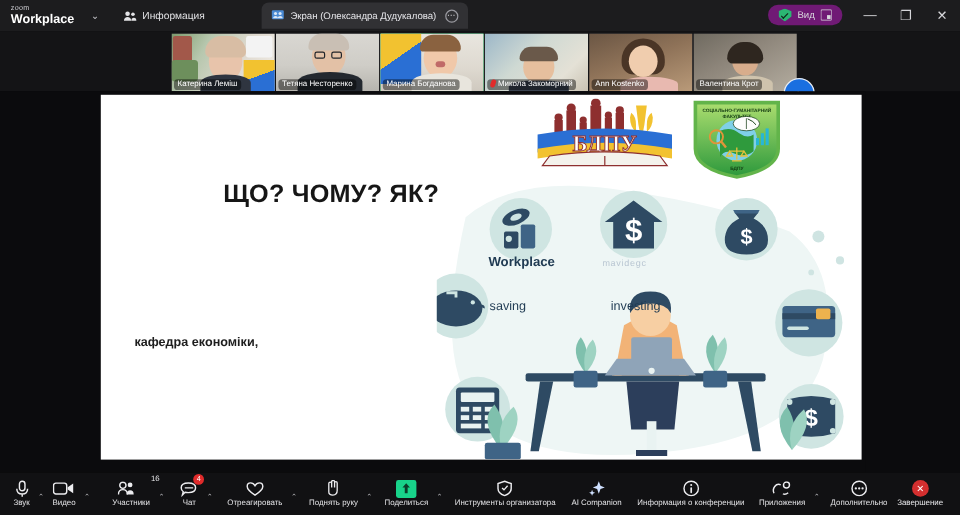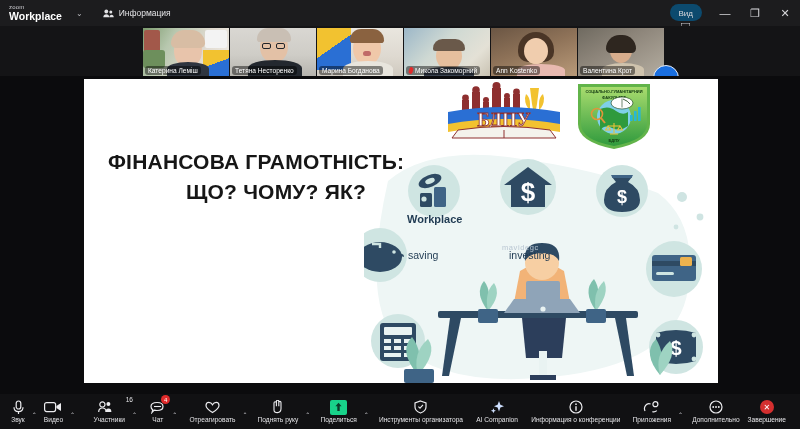--- a/index.html
+++ b/index.html
@@ -31,23 +31,23 @@
     color: #e6e6ea; font-size: 8px; white-space: nowrap;
   }
   .tab-screen .dots {
     width: 11px; height: 11px; border-radius: 50%;
     border: 1px solid #9a9aa0; color: #c8c8ce; font-size: 7px;
     display: flex; align-items: center; justify-content: center; line-height: 1;
     margin-left: 2px;
   }
   .view-pill {
     position: absolute; right: 98px; top: 4px; height: 17px;
-    background: #0c4a6e; border-radius: 9px; padding: 0 9px;
+    background: #701a75; border-radius: 9px; padding: 0 9px;
     display: flex; align-items: center; gap: 5px;
-    color: #d8d8dd; font-size: 8px; flex-direction: column;
+    color: #d8d8dd; font-size: 8px;
   }
   .shield {
     width: 11px; height: 11px; background: #2bb673;
     clip-path: polygon(50% 0, 100% 22%, 100% 62%, 50% 100%, 0 62%, 0 22%);
     position: relative;
   }
   .shield::after {
     content: ""; position: absolute; left: 2.4px; top: 4px;
     width: 5px; height: 2.4px; border-left: 1.4px solid #0e2a1c; border-bottom: 1.4px solid #0e2a1c;
     transform: rotate(-45deg);
@@ -105,21 +105,21 @@
   .slide-title .l2 { display: block; text-align: center; padding-right: 24px; }
   .slide-sub {
     position: absolute; left: 28px; top: 198px; width: 250px;
     color: #1d1d1d; font-weight: bold; font-size: 10.5px; line-height: 16px;
   }
   .logo-bdpu { position: absolute; left: 358px; top: 3px; width: 124px; height: 62px; }
   .logo-fac  { position: absolute; left: 490px; top: 2px; width: 80px; height: 70px; }
 
   .illus { position: absolute; left: 280px; top: 72px; width: 354px; height: 232px; }
   .blobtxt { position: absolute; font-weight: bold; color: #1f3a52; }
-  .faint { position: absolute; color: #b9c6d2; font-size: 7.5px; letter-spacing: .6px; margin-top: 28px; }
+  .faint { position: absolute; color: #b9c6d2; font-size: 7.5px; letter-spacing: .6px; }
 
   
   .bottombar {
     position: absolute; left: 0; bottom: 0; width: 800px; height: 35px;
     background: #111113; display: flex; align-items: center;
   }
   .ctl {
     position: relative; display: flex; flex-direction: column;
     align-items: center; justify-content: center; height: 35px;
     color: #e9e9ec; padding: 0 4px;
@@ -162,20 +162,33 @@
         <svg width="11" height="9" viewBox="0 0 11 9">
           <circle cx="3.3" cy="2.5" r="1.9" fill="#e3e3e6"></circle>
           <circle cx="7.8" cy="2.9" r="1.5" fill="#e3e3e6"></circle>
           <path d="M0.3 8.2c0-1.9 1.4-3 3-3s3 1.1 3 3z" fill="#e3e3e6"></path>
           <path d="M6.4 8.2c0-1.5 0.9-2.4 2.2-2.4s2.1 0.9 2.1 2.4z" fill="#e3e3e6"></path>
         </svg>
       </span>
       <span>Информация</span>
     </div>
 
+    <div class="tab-screen">
+      <span>
+        <svg width="11" height="10" viewBox="0 0 11 10">
+          <rect x="0.5" y="0.5" width="10" height="7.5" rx="1" fill="#4a8ad4"></rect>
+          <circle cx="3.6" cy="3.3" r="1.3" fill="#dbe8f7"></circle>
+          <circle cx="7.4" cy="3.3" r="1.3" fill="#dbe8f7"></circle>
+          <path d="M1.6 7.3c0-1.3 0.9-2 2-2s2 0.7 2 2z" fill="#dbe8f7"></path>
+          <path d="M5.5 7.3c0-1.3 0.9-2 2-2s2 0.7 2 2z" fill="#dbe8f7"></path>
+        </svg>
+      </span>
+      <span>Экран (Олександра Дудукалова)</span>
+      <span class="dots">⋯</span>
+    </div>
 
     <div class="view-pill">
       <span class="shield"></span>
       <span>Вид</span>
       <span>
         <svg width="9" height="9" viewBox="0 0 9 9">
           <rect x="0" y="0" width="9" height="9" rx="1" fill="none" stroke="#d8d8dd" stroke-width="1"></rect>
           <rect x="5.2" y="4.6" width="3" height="3.2" fill="#d8d8dd"></rect>
         </svg>
       </span>
@@ -315,25 +328,25 @@
               <path d="M34 45 l12 0"></path>
               <path d="M34 45 l-2.5 4 l5 0 z"></path>
               <path d="M46 45 l-2.5 4 l5 0 z"></path>
               <path d="M36 53 l8 0"></path>
           </g>
           <text x="40" y="61" font-size="4" font-weight="bold" fill="#123a12" text-anchor="middle">БДПУ</text>
         </svg>
       </div>
 
       <div class="slide-title">
-        <span>ФІНАНСОВА ГРАМОТНІСТЬ:</span>
         <span class="l2">ЩО? ЧОМУ? ЯК?</span>
       </div>
 
       <div class="slide-sub">
+        <div>кафедра економіки,</div>
       </div>
 
       <div class="illus">
         <svg viewBox="0 0 354 232" width="354" height="232">
           <path d="M24 30 q40 -34 120 -24 q90 12 150 36 q40 30 30 96 q-10 70 -120 86 q-120 16 -168 -30 q-40 -40 -12 -164z" fill="#eef6f5"></path>
           <circle cx="318" cy="46" r="5" fill="#cfe4e2"></circle>
           <circle cx="336" cy="66" r="3.4" fill="#cfe4e2"></circle>
           <circle cx="312" cy="76" r="2.4" fill="#cfe4e2"></circle>
           <circle cx="18" cy="118" r="4" fill="#cfe4e2"></circle>
 

